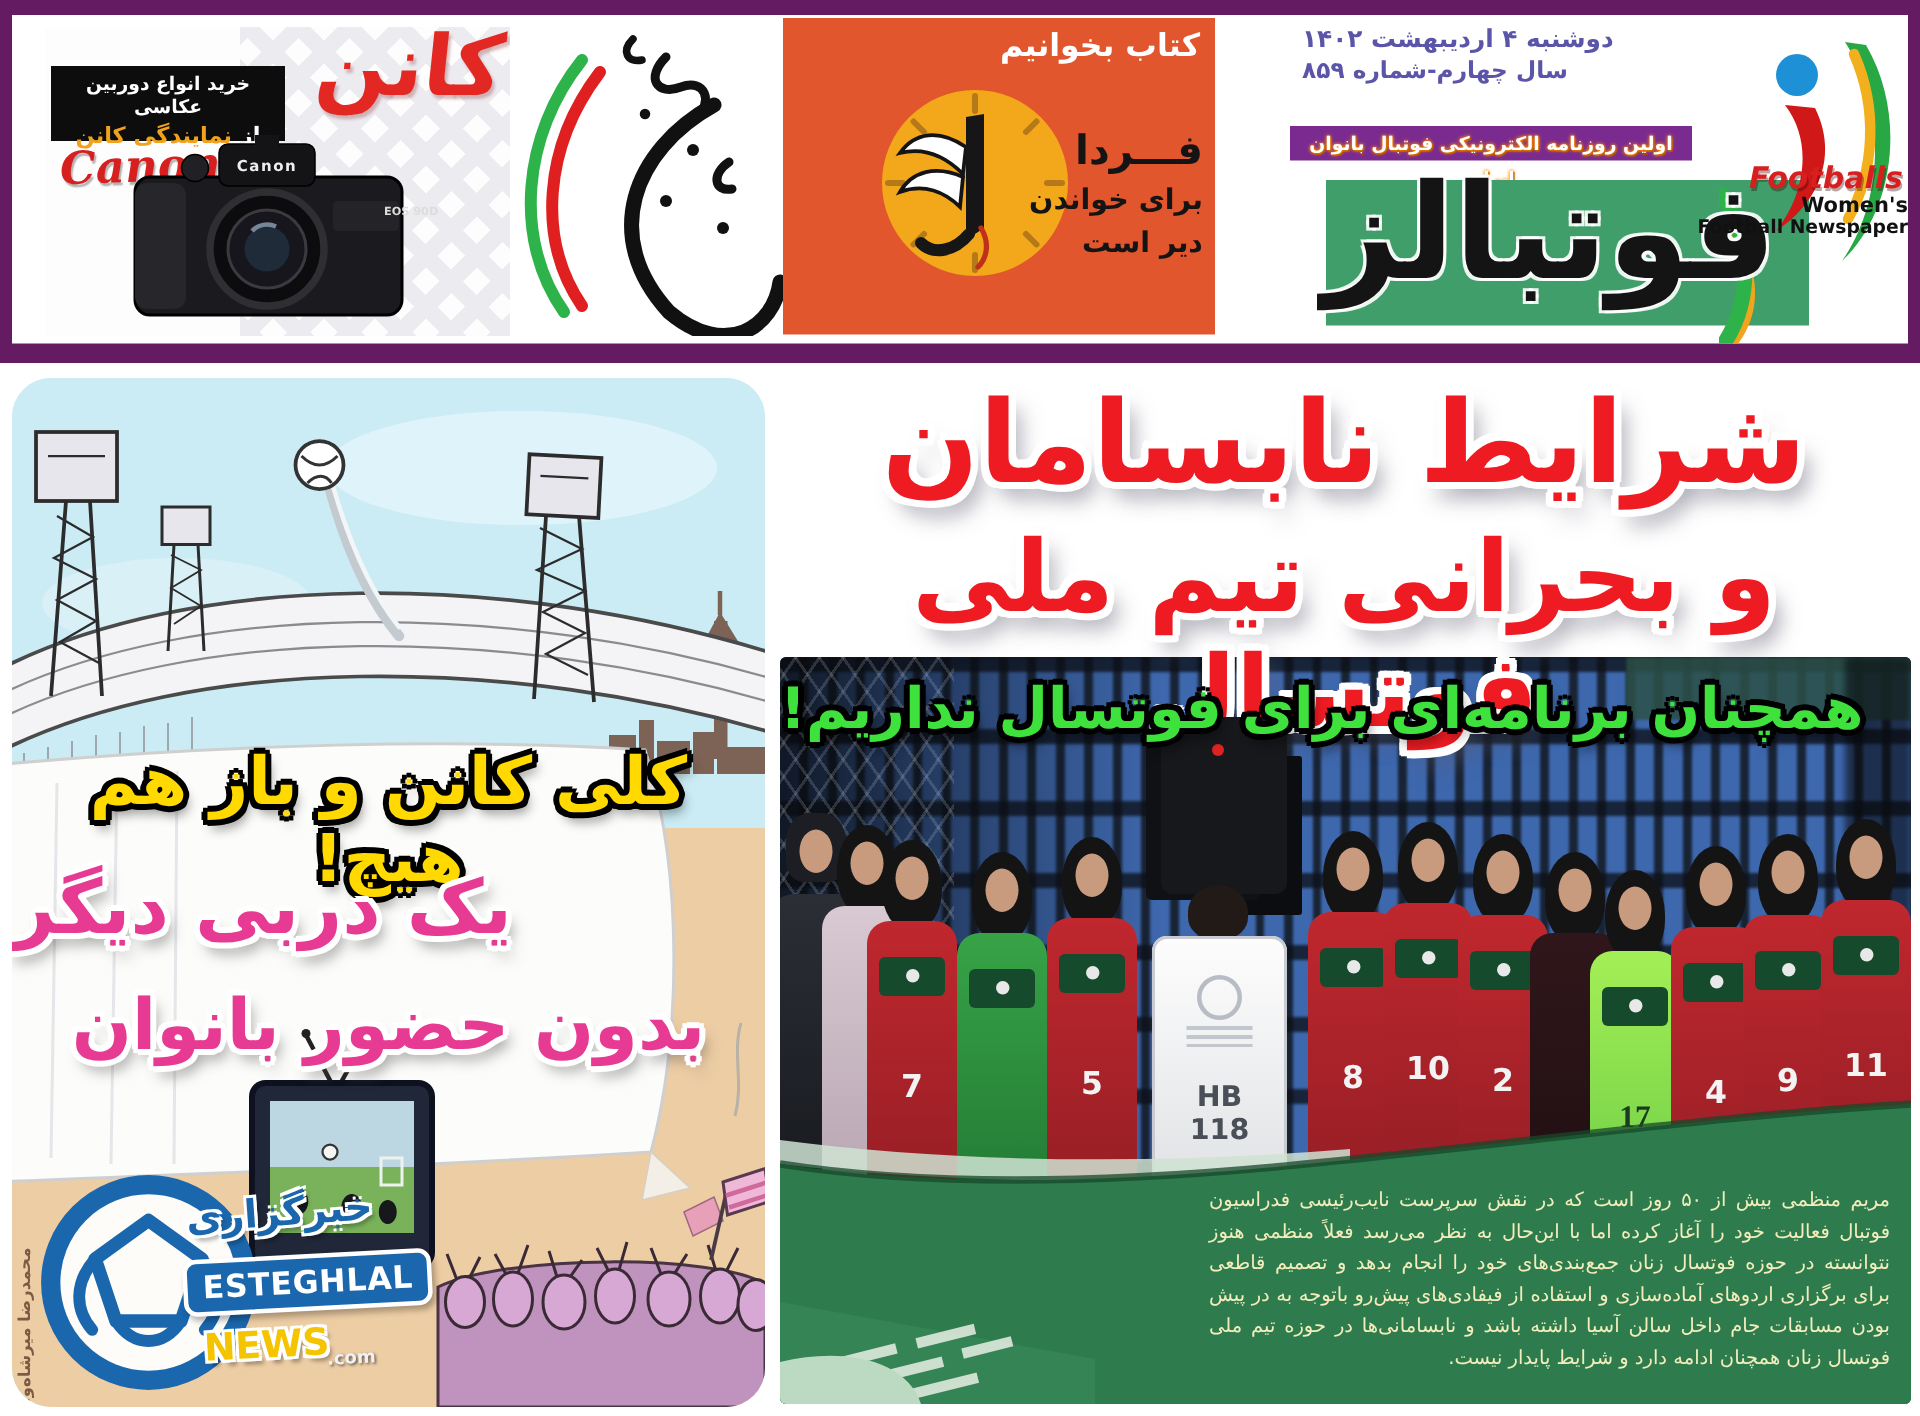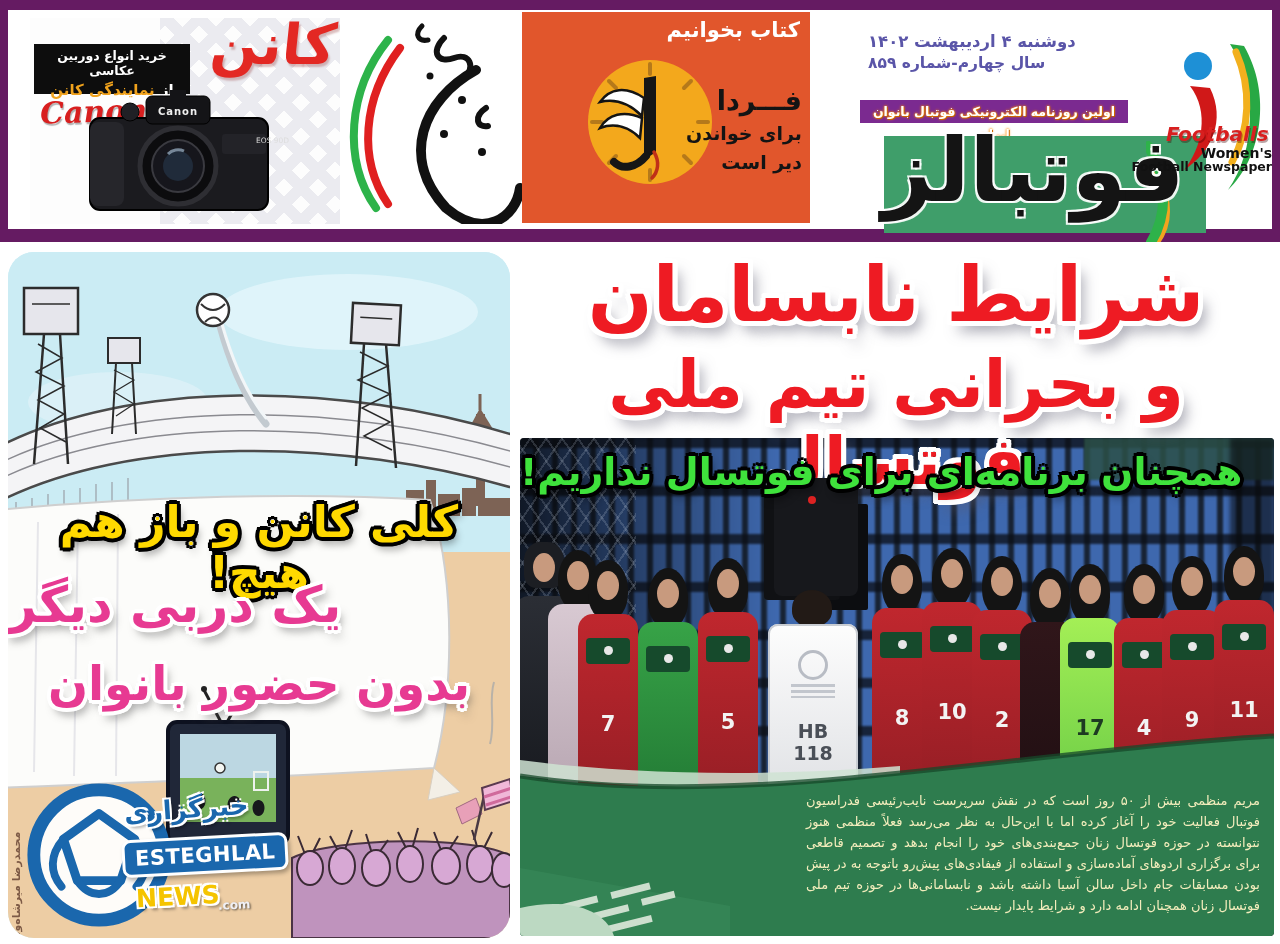--- a/index.html
+++ b/index.html
@@ -22,36 +22,36 @@
   .canon-box { position:absolute; left:4px; top:26px; width:156px; height:50px; background:#0d0d0d;
      color:#fff; text-align:center; padding-top:4px; }
   .canon-box .l1 { font-size:12.5px; font-weight:bold; }
   .canon-box .l2 { font-size:15px; font-weight:bold; margin-top:3px; }
   .canon-box .l2 .rest { color:#f0a21c; }
   .canon-logo { position:absolute; left:10px; top:76px; font-family:"DejaVu Serif",serif; font-style:italic;
      font-weight:bold; font-size:30px; color:#d81f1f; transform:rotate(-2deg); text-shadow:1px 2px 1px rgba(0,0,0,.3); }
   .cam-svg { position:absolute; left:42px; top:58px; }
   .cam-brand { position:absolute; left:116px; top:88px; width:64px; text-align:center; font-size:10px;
      color:#eee; font-weight:bold; letter-spacing:1px; }
-  .cam-model { position:absolute; left:226px; top:118px; font-size:7.5px; color:#ddd; font-weight:normal; }
+  .cam-model { position:absolute; left:226px; top:118px; font-size:7.5px; color:#ddd; font-weight:bold; }
 
   
   .ad-callig { position:absolute; left:318px; top:2px; width:200px; height:212px; }
 
   
   .ad-book { position:absolute; left:514px; top:2px; width:288px; height:211px; background:#e1562c; }
   .book-head { position:absolute; right:10px; top:6px; font-size:21px; color:#fff; font-weight:bold; }
   .book-clock { position:absolute; left:60px; top:42px; }
   .book-lines { position:absolute; right:8px; top:72px; text-align:right; color:#141414; font-weight:bold; }
   .book-lines .b1 { font-size:27px; line-height:34px; }
   .book-lines .b2 { font-size:19px; line-height:30px; }
   .book-lines .b3 { font-size:19px; line-height:28px; }
 
   
-  .masthead { position:absolute; left:852px; top:16px; width:412px; height:273px; }
+  .masthead { position:absolute; left:852px; top:0; width:412px; height:273px; }
   .mh-date  { position:absolute; left:8px; top:6px;  font-size:16.5px; font-weight:bold; color:#5a55a8; direction:rtl; }
   .mh-issue { position:absolute; left:8px; top:28px; font-size:15.5px; font-weight:bold; color:#5a55a8; direction:rtl; }
   .mh-url   { position:absolute; left:2px; top:46px; font-size:21.5px; font-weight:900; color:#e41e24; letter-spacing:-.3px; cursor:pointer; }
   .mh-tagline { position:absolute; left:0; top:74px; width:268px; height:23px; background:#7b2a90; color:#fff;
      font-size:12.5px; font-weight:bold; text-align:center; line-height:23px; direction:rtl;
      text-shadow:0 0 3px #ff8c00, 0 0 2px #ff8c00, 1px 1px 0 #a34c00; }
   .mh-band { position:absolute; left:24px; top:110px; width:322px; height:97px; background:#3f9e6a; }
   .mh-logofa { position:absolute; left:6px; top:82px; width:334px; height:126px; font-size:88px; line-height:126px;
      font-weight:900; color:#141414; text-align:center; direction:rtl;
      text-shadow:2px 2px 0 rgba(255,255,255,.9), -2px -2px 0 rgba(255,255,255,.9),
@@ -435,21 +435,21 @@
             <i class="face"></i>
           <b class="shirt"></b>
             <span class="num">2</span>
         </div>
         <div class="player hid" style="left:500px; top:130px;">
           <i class="hijab"></i>
             <i class="face"></i>
           <b class="shirt"></b>
             <span class="num"></span>
         </div>
-        <div class="player gklight" style="left:540px; top:126px;">
+        <div class="player gklight" style="left:540px; top:142px;font-family:Liberation Serif, serif;">
           <i class="hijab"></i>
             <i class="face"></i>
           <b class="shirt"></b>
             <span class="num">17</span>
         </div>
         <div class="player" style="left:594px; top:126px;">
           <i class="hijab"></i>
             <i class="face"></i>
           <b class="shirt"></b>
             <span class="num">4</span>

